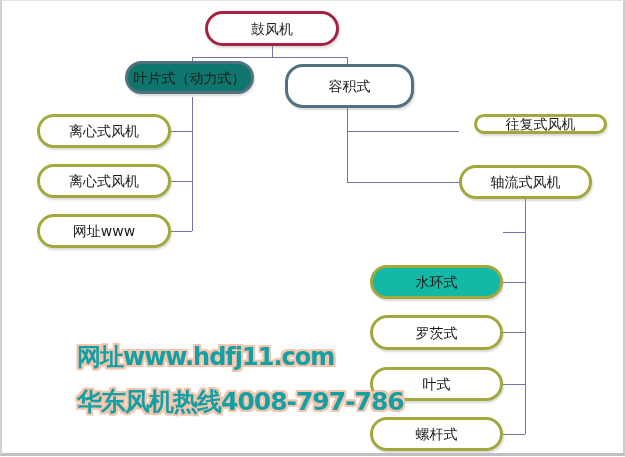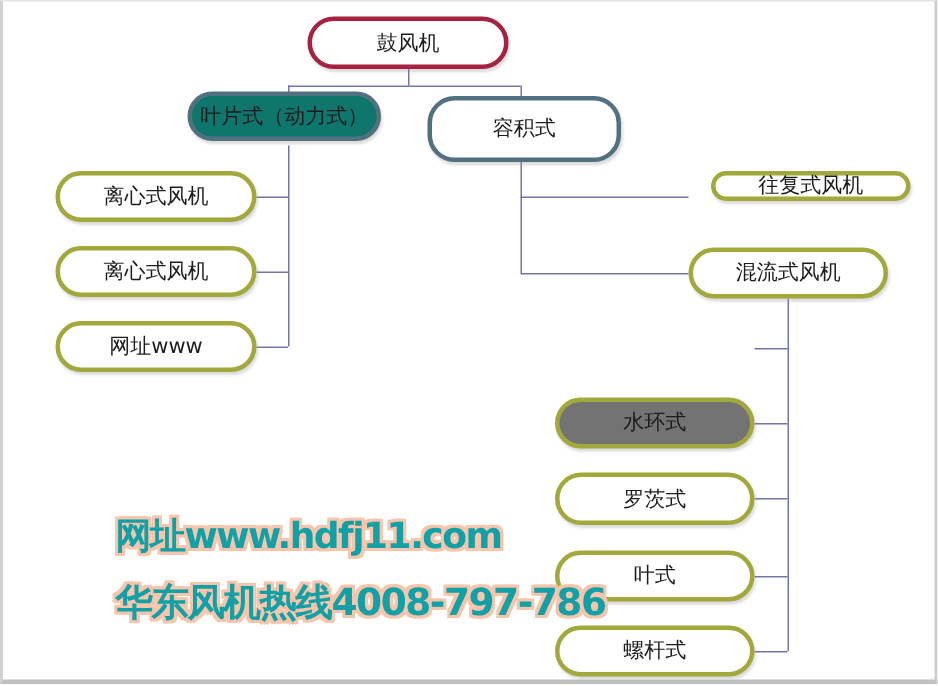--- a/index.html
+++ b/index.html
@@ -88,23 +88,23 @@
     <div class="node leaf" style="left: 35px; top: 163px; width: 134px; height: 34px; border-color: rgb(163, 168, 60); background: rgb(255, 255, 255);">
       <span>离心式风机</span>
     </div>
     <div class="node leaf" style="left: 35px; top: 213px; width: 134px; height: 34px; border-color: rgb(163, 168, 60); background: rgb(255, 255, 255);">
       <span>网址www</span>
     </div>
     <div class="node leaf" style="left: 472px; top: 113px; width: 133px; height: 20px; border-color: rgb(163, 168, 60); background: rgb(255, 255, 255);">
       <span>往复式风机</span>
     </div>
     <div class="node leaf" style="left: 457px; top: 164px; width: 133px; height: 34px; border-color: rgb(163, 168, 60); background: rgb(255, 255, 255);">
-      <span>混流式风机</span>
+      <span>轴流式风机</span>
     </div>
-    <div class="node leaf" style="left: 368px; top: 264px; width: 133px; height: 34px; border-color: rgb(163, 168, 60); background: #737373;">
+    <div class="node leaf" style="left: 368px; top: 264px; width: 133px; height: 34px; border-color: rgb(163, 168, 60); background: #14b8a6;">
       <span>水环式</span>
     </div>
     <div class="node leaf" style="left: 368px; top: 314px; width: 133px; height: 35px; border-color: rgb(163, 168, 60); background: rgb(255, 255, 255);">
       <span>罗茨式</span>
     </div>
     <div class="node leaf" style="left: 368px; top: 366px; width: 133px; height: 34px; border-color: rgb(163, 168, 60); background: rgb(255, 255, 255);">
       <span>叶式</span>
     </div>
     <div class="node leaf" style="left: 368px; top: 416px; width: 133px; height: 34px; border-color: rgb(163, 168, 60); background: rgb(255, 255, 255); align-items: center;">
       <span>螺杆式</span>

